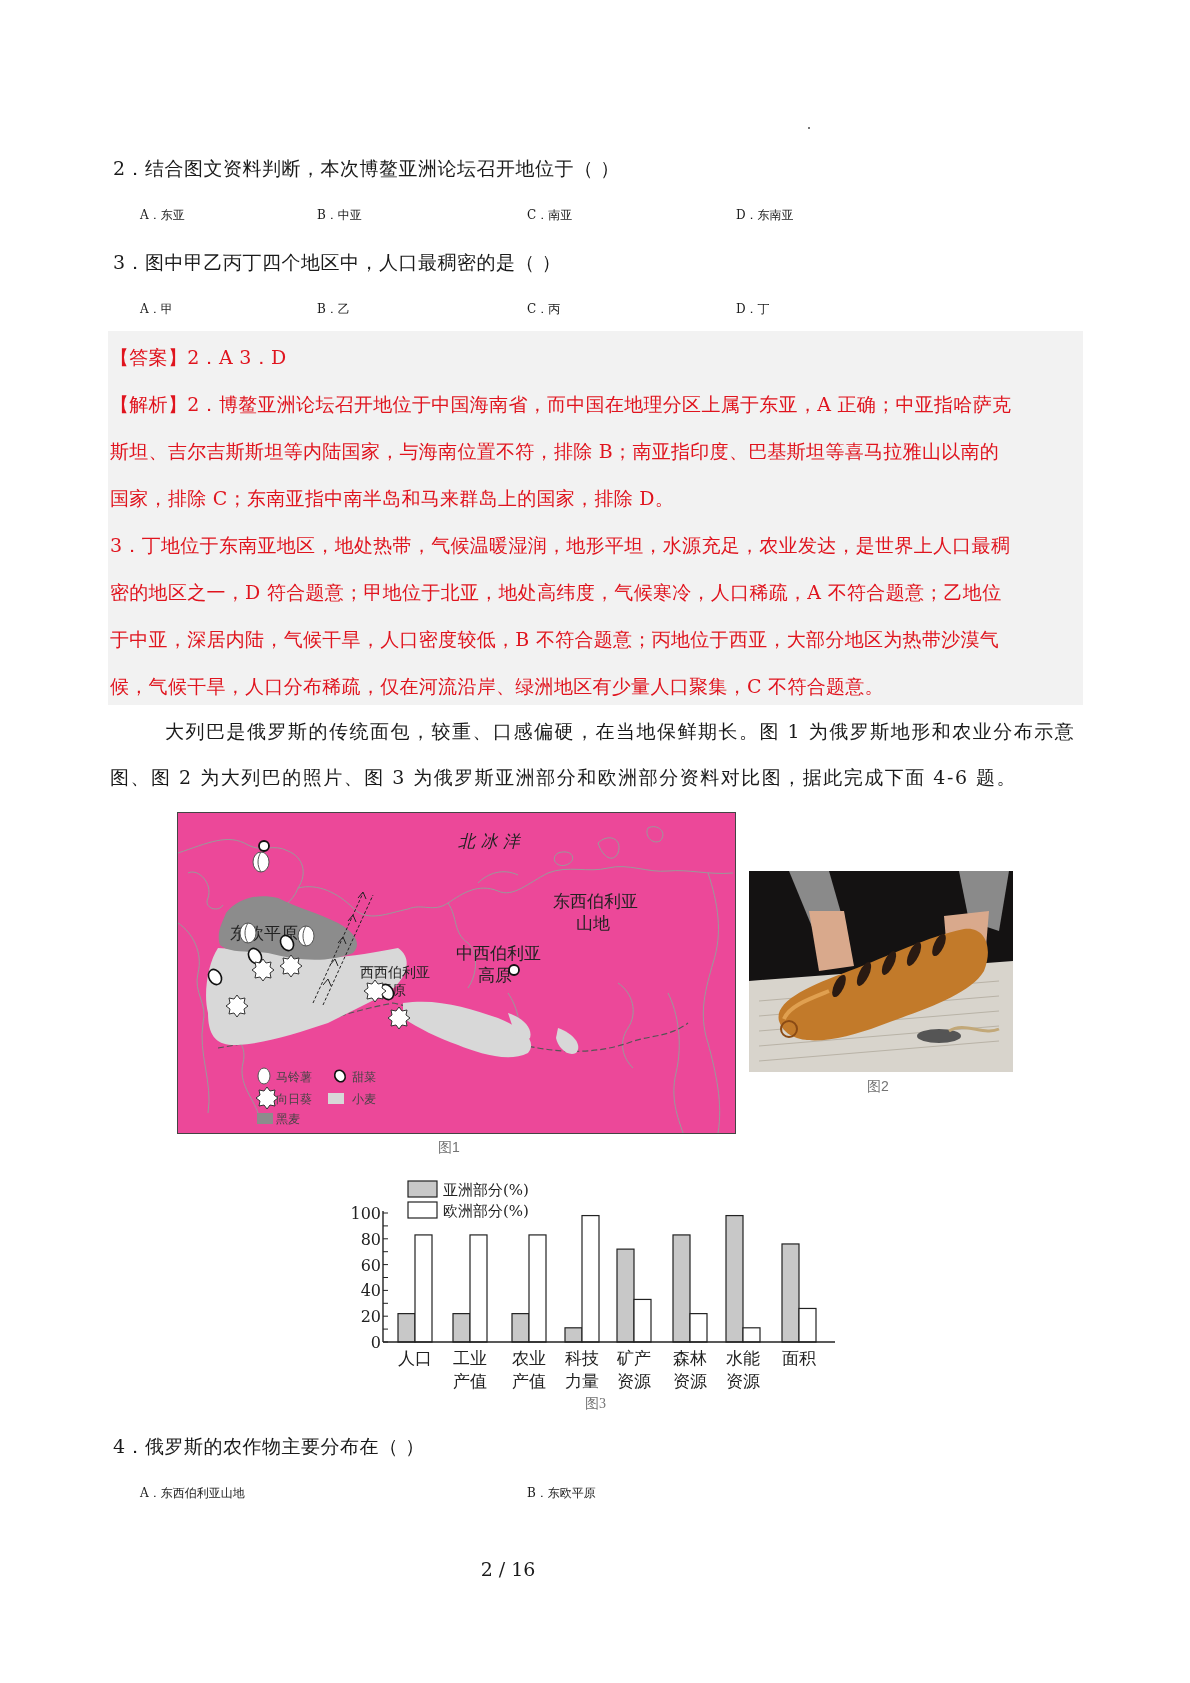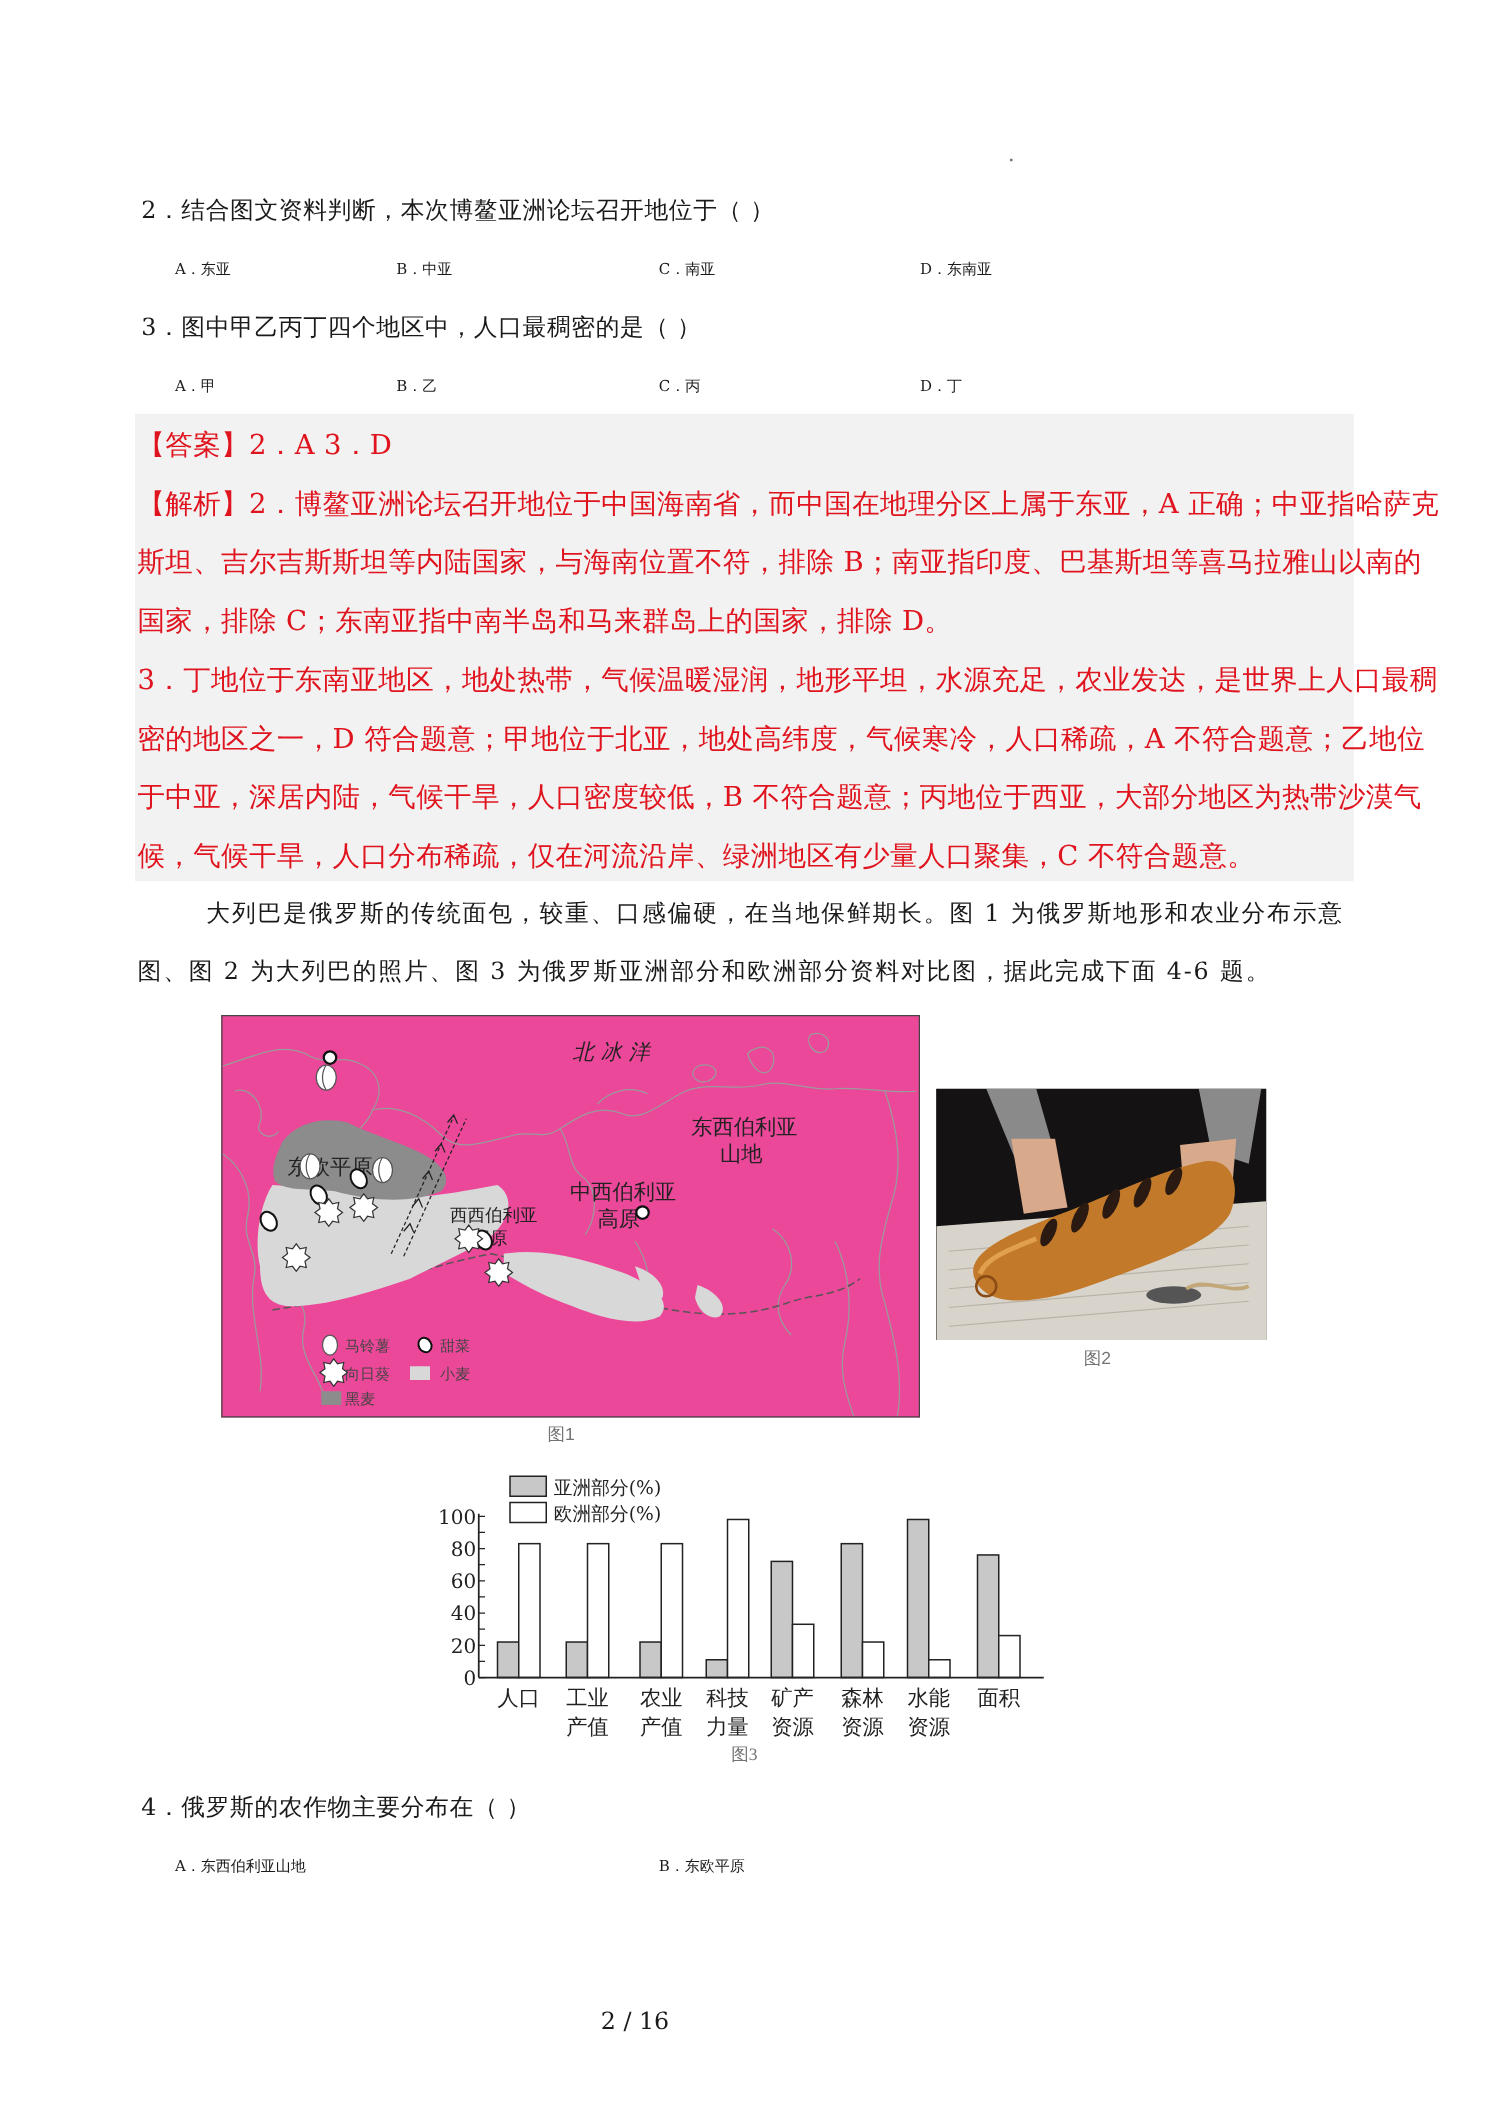--- a/index.html
+++ b/index.html
@@ -2,27 +2,27 @@
 <html><head>
 <meta charset="utf-8">
 <style>
   html, body { margin: 0; padding: 0; background: #ffffff; }
   body { width: 1190px; height: 1683px; position: relative; overflow: hidden;
          font-family: "DejaVu Serif", "Liberation Serif", serif; color: #1a1a1a; }
   .abs { position: absolute; }
   .q { font-size: 19px; line-height: 24px; white-space: nowrap; letter-spacing: 0.5px; }
   .opt { font-size: 12px; line-height: 24px; white-space: nowrap; }
   .ans-box { position: absolute; left: 108px; top: 331px; width: 975px; height: 374px; background: #f2f2f2; }
-  .red { color: #e0141e; font-size: 22px; line-height: 24px; white-space: nowrap; position: absolute; letter-spacing: 0.3px; }
+  .red { color: #e0141e; font-size: 19px; line-height: 24px; white-space: nowrap; position: absolute; letter-spacing: 0.3px; }
   .para { font-size: 19px; line-height: 24px; white-space: nowrap; letter-spacing: 1.5px; }
   .fig-caption { font-family: "Liberation Sans", "DejaVu Sans", sans-serif; font-size: 14px; color: #737373; }
   .map-frame { position: absolute; left: 177px; top: 812px; width: 557px; height: 320px; border: 1.5px solid #444; background: #ec4899; overflow: hidden; }
   .photo { position: absolute; left: 749px; top: 871px; width: 264px; height: 201px; overflow: hidden; background: #161414; }
   .chart { position: absolute; left: 350px; top: 1170px; width: 500px; height: 250px; }
-  .page-num { position: absolute; top: 1558px; left: 0; width: 1016px; text-align: center; font-size: 19px; margin-top: 48px; }
+  .page-num { position: absolute; top: 1558px; left: 0; width: 1016px; text-align: center; font-size: 19px; }
   .dot { position: absolute; left: 808px; top: 127px; width: 2px; height: 2px; background: #777; }
 </style>
 </head>
 <body>
 
 <div class="dot"></div>
 
 <div class="abs q" style="left:113px; top:156px;">2．结合图文资料判断，本次博鳌亚洲论坛召开地位于（    ）</div>
 <div class="abs opt" style="left:140px; top:203px;">A．东亚</div>
 <div class="abs opt" style="left:317px; top:203px;">B．中亚</div>

